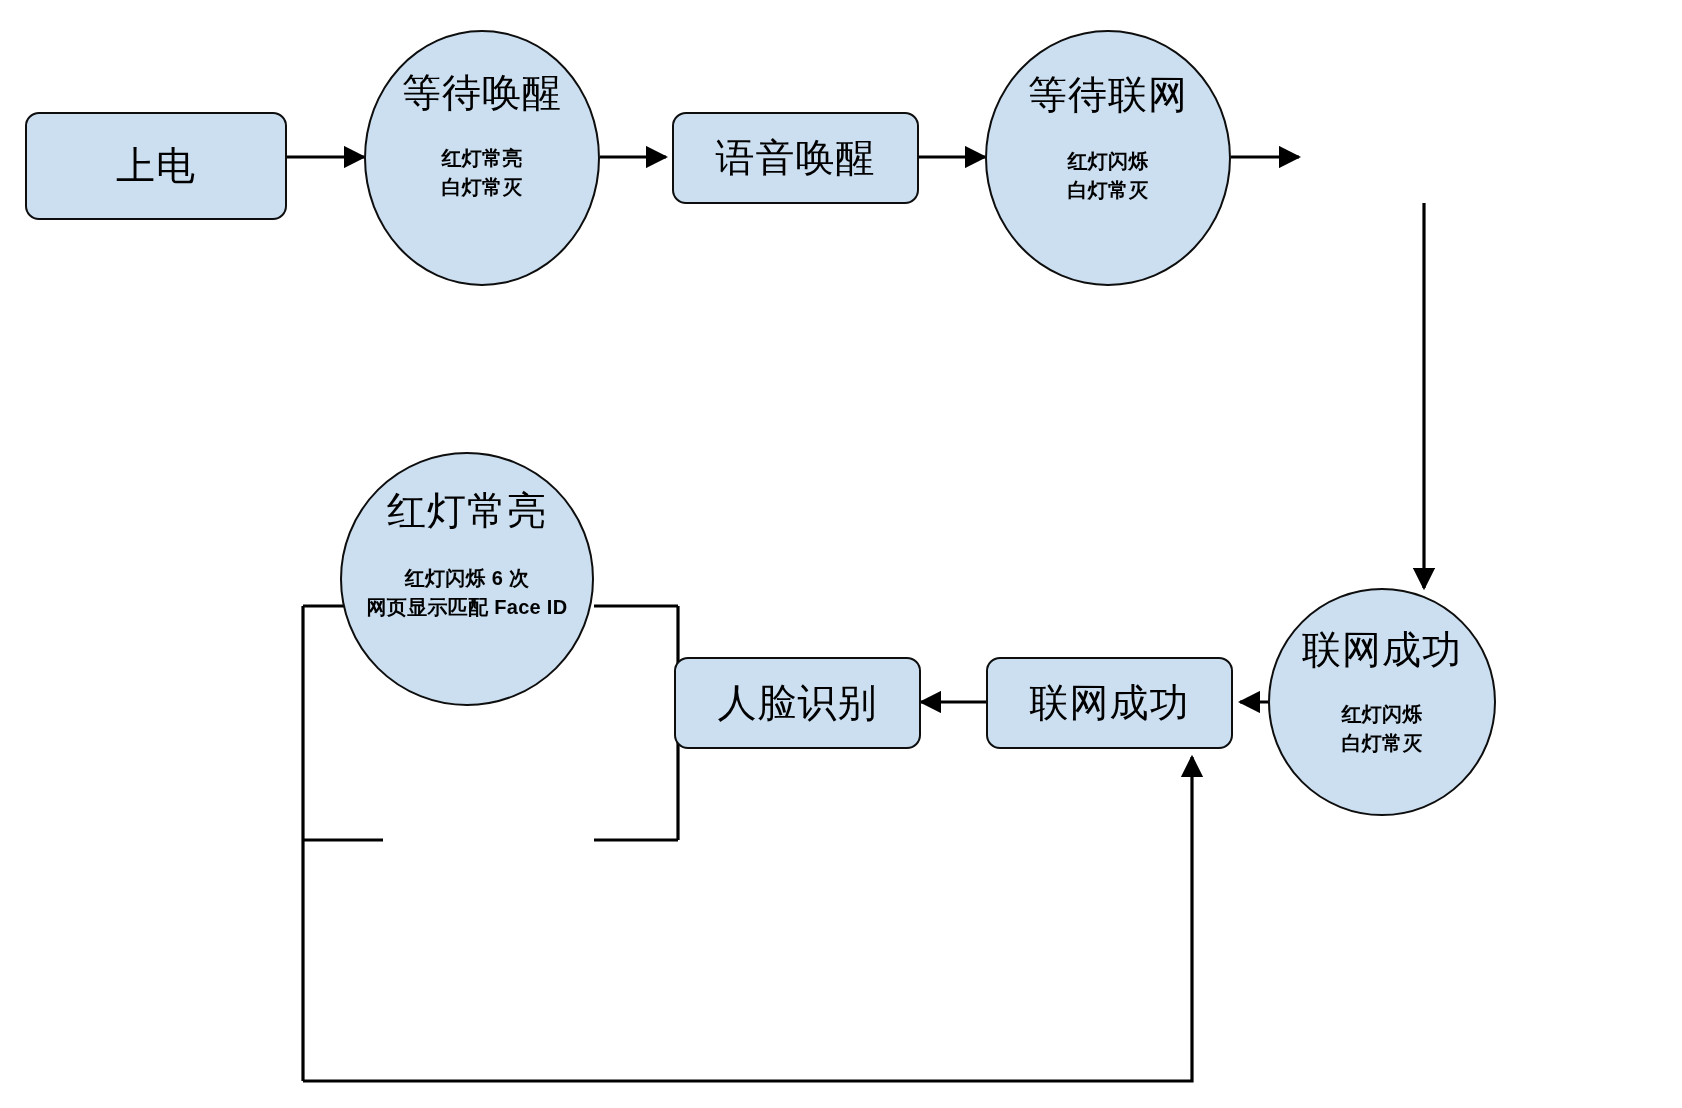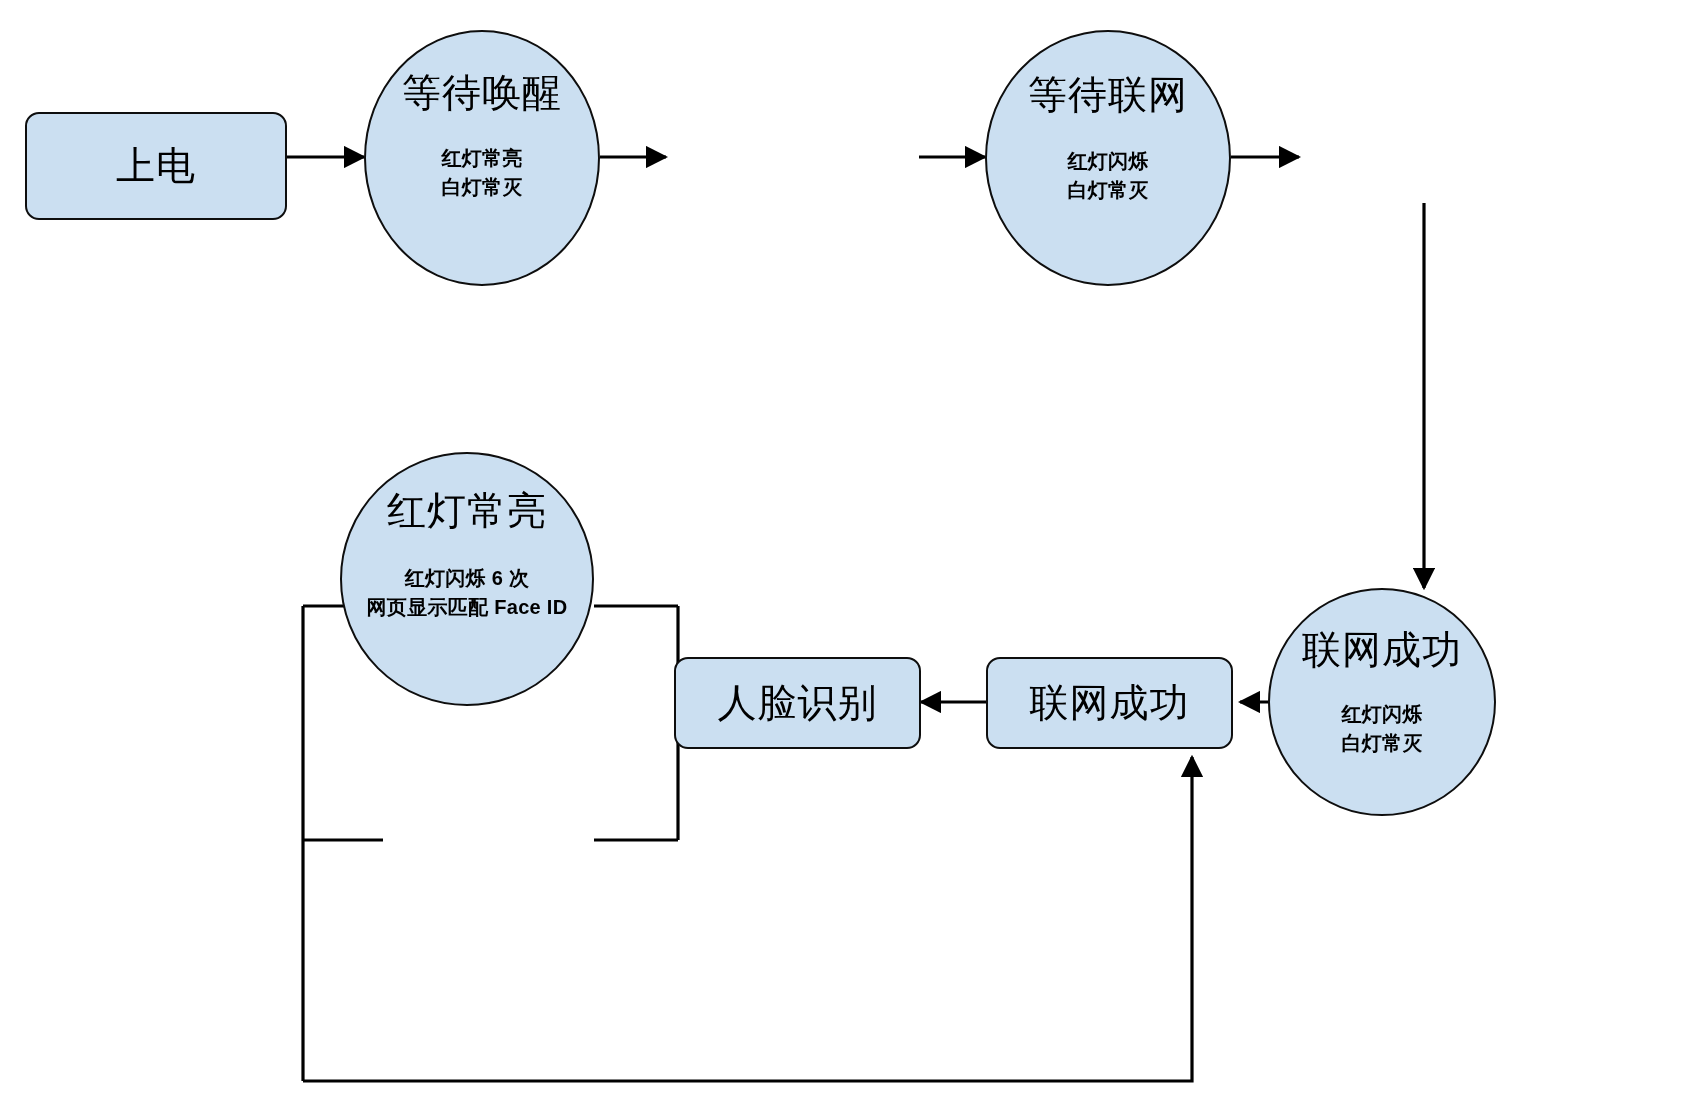--- a/index.html
+++ b/index.html
@@ -105,20 +105,23 @@
   <div class="node process" style="left:25px; top:112px; width:262px; height:108px;">
     <div class="node-title">上电</div>
   </div>
 
   <div class="node state" style="left:364px; top:30px; width:236px; height:256px;">
     <div class="node-title">等待唤醒</div>
     <div class="node-sub">红灯常亮
 白灯常灭</div>
   </div>
 
+  <div class="node process" style="left:672px; top:112px; width:247px; height:92px;">
+    <div class="node-title">语音唤醒</div>
+  </div>
 
   <div class="node state" style="left:985px; top:30px; width:246px; height:256px;">
     <div class="node-title">等待联网</div>
     <div class="node-sub">红灯闪烁
 白灯常灭</div>
   </div>
 
 
   <div class="node state" style="left:1268px; top:588px; width:228px; height:228px;">
     <div class="node-title">联网成功</div>

